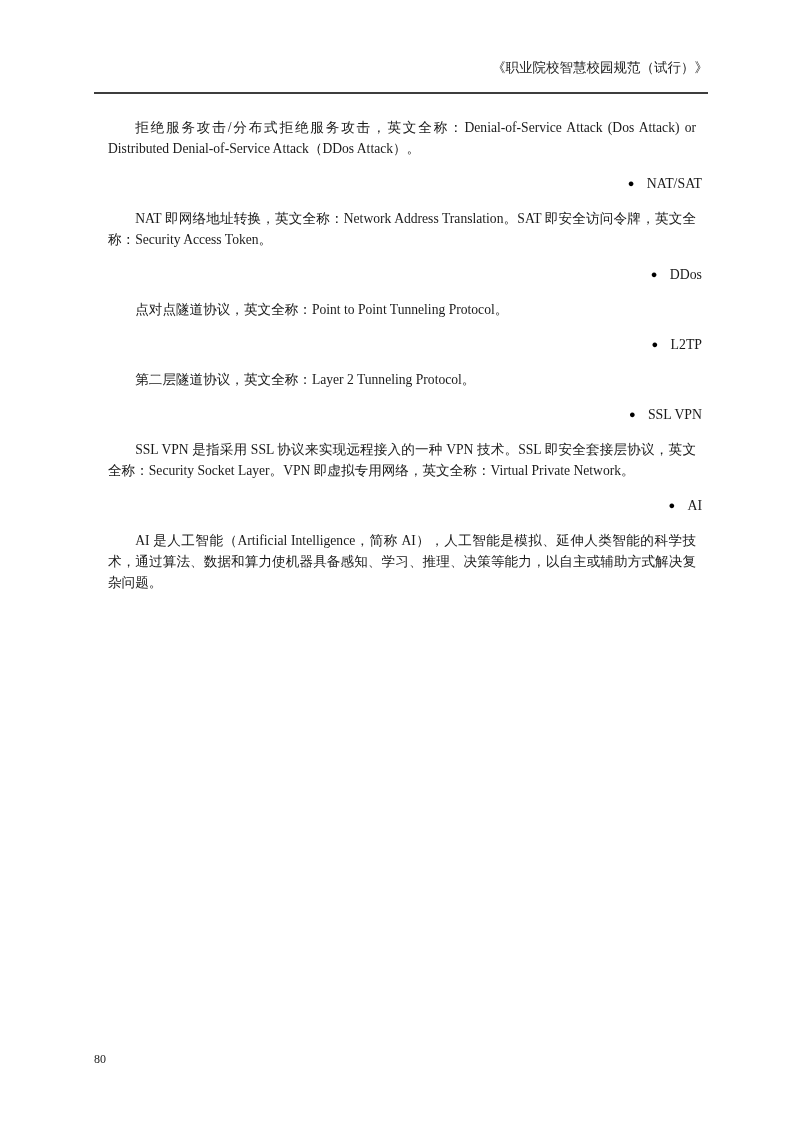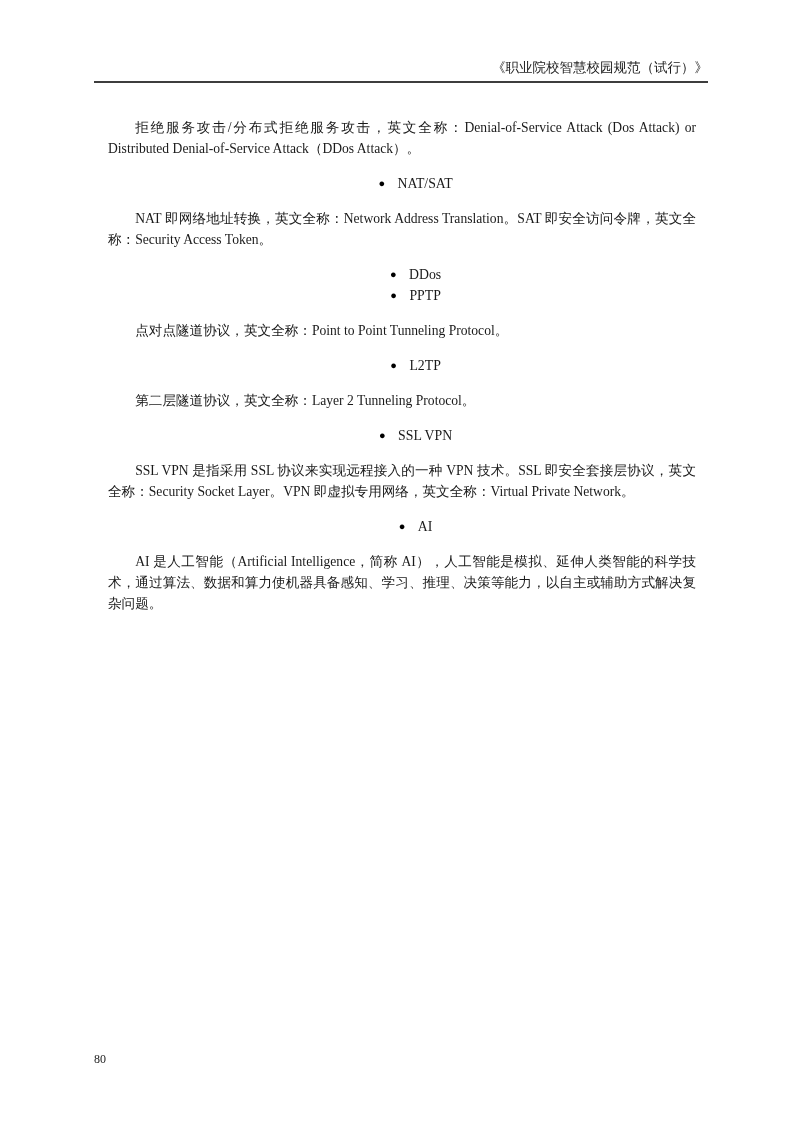--- a/index.html
+++ b/index.html
@@ -17,41 +17,41 @@
     overflow: hidden;
   }
   .page-header {
     position: absolute;
     left: 94px;
     top: 58px;
     width: 614px;
     text-align: right;
     font-size: 13.5px;
     line-height: 20px;
-    padding-bottom: 3px;
+    padding-bottom: 14px;
     border-bottom: 2px solid #3d3d3d;
     color: #1a1a1a;
   }
   .content {
     position: absolute;
     left: 94px;
     top: 103px;
     width: 616px;
     font-size: 13.6px;
     line-height: 21px;
     text-align: justify;
   }
   .para {
     margin: 14px;
     text-indent: 2em;
   }
   .bullet-line {
-    margin: 0;
+    margin: 8px;
     padding-left: 2em;
-    text-align: center;
+    text-align: right;
     text-indent: 0;
   }
   .bullet {
     display: inline-block;
     font-size: 11px;
     margin-right: 9px;
     vertical-align: 1px;
     color: #000000;
   }
   .term {
@@ -83,24 +83,20 @@
       <span class="bullet">●</span>
       <span class="term">NAT/SAT</span>
     </p>
     <p class="para">NAT 即网络地址转换，英文全称：Network Address Translation。SAT 即安全访问令牌，英文全称：Security Access Token。</p>
 
     <p class="bullet-line">
       <span class="bullet">●</span>
       <span class="term">DDos</span>
     </p>
 
-    <p class="bullet-line">
-      <span class="bullet">●</span>
-      <span class="term">PPTP</span>
-    </p>
     <p class="para">点对点隧道协议，英文全称：Point to Point Tunneling Protocol。</p>
 
     <p class="bullet-line">
       <span class="bullet">●</span>
       <span class="term">L2TP</span>
     </p>
     <p class="para">第二层隧道协议，英文全称：Layer 2 Tunneling Protocol。</p>
 
     <p class="bullet-line">
       <span class="bullet">●</span>

